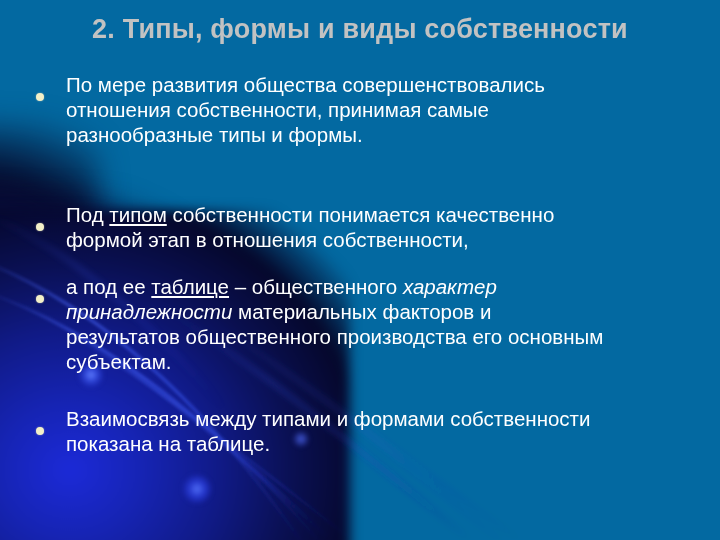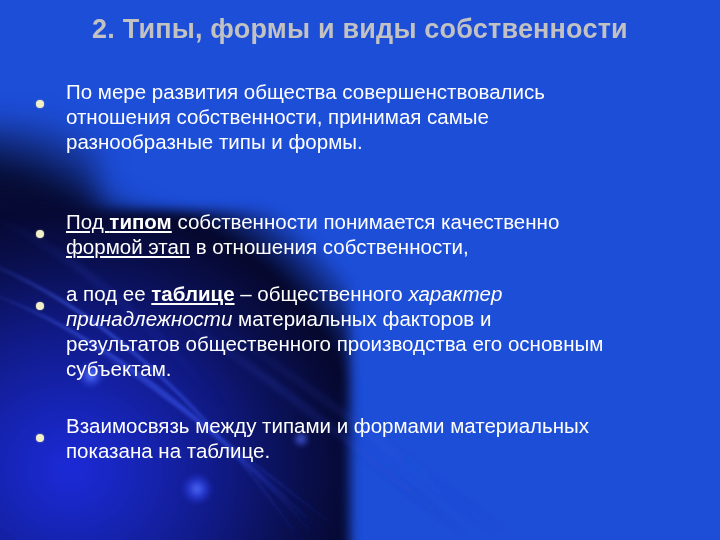--- a/index.html
+++ b/index.html
@@ -10,21 +10,21 @@
   }
   body {
     font-family: "Liberation Sans", sans-serif;
   }
 
   .slide {
     position: relative;
     width: 720px;
     height: 540px;
     overflow: hidden;
-    background: #1d4ed8;
+    background: #0369a1;
   }
 
   
   .bg-layer {
     position: absolute;
     inset: 0;
     pointer-events: none;
   }
 
   
@@ -113,21 +113,21 @@
     color: #c2c2c2;
     font-size: 27px;
     font-weight: bold;
     letter-spacing: 0.2px;
     white-space: nowrap;
   }
 
   .body-block {
     position: absolute;
     left: 36px;
-    top: 79px;
+    top: 72px;
     width: 620px;
   }
 
   .bullet-row {
     display: flex;
     align-items: flex-start;
     color: #ffffff;
     font-size: 20.5px;
     line-height: 25px;
   }
@@ -148,23 +148,23 @@
   }
 
   .bullet-text {
     flex: 1 1 auto;
     max-width: 540px;
   }
 
   .sp-1 { height: 55px; }
   .sp-2 { height: 22px; }
   .sp-3 { height: 32px; }
-  .u   { text-decoration: underline; text-underline-offset: 2px; }
+  .u   { text-underline-offset: 2px; }
   .i   { font-style: italic; }
-  .bu  { font-weight: bold; text-decoration: underline; text-underline-offset: 2px; }
+  .bu  { font-weight: normal; text-decoration: underline; text-underline-offset: 2px; }
 </style>
 </head>
 <body>
 
 <div class="slide">
 
   <div class="bg-layer">
     <div class="bg-glow-edge"></div>
     <div class="bg-glow-upper"></div>
     <div class="bg-glow-main"></div>
@@ -249,18 +249,18 @@
       </div>
     </div>
 
     <div class="sp-3"></div>
 
     <div class="bullet-row">
       <div class="bullet-mark">
         <span class="bullet-dot"></span>
       </div>
       <div class="bullet-text">
-        <span>Взаимосвязь между типами и формами материальных показана на таблице.</span>
+        <span>Взаимосвязь между типами и формами собственности показана на таблице.</span>
       </div>
     </div>
 
   </div>
 </div>
 
 </body></html>

